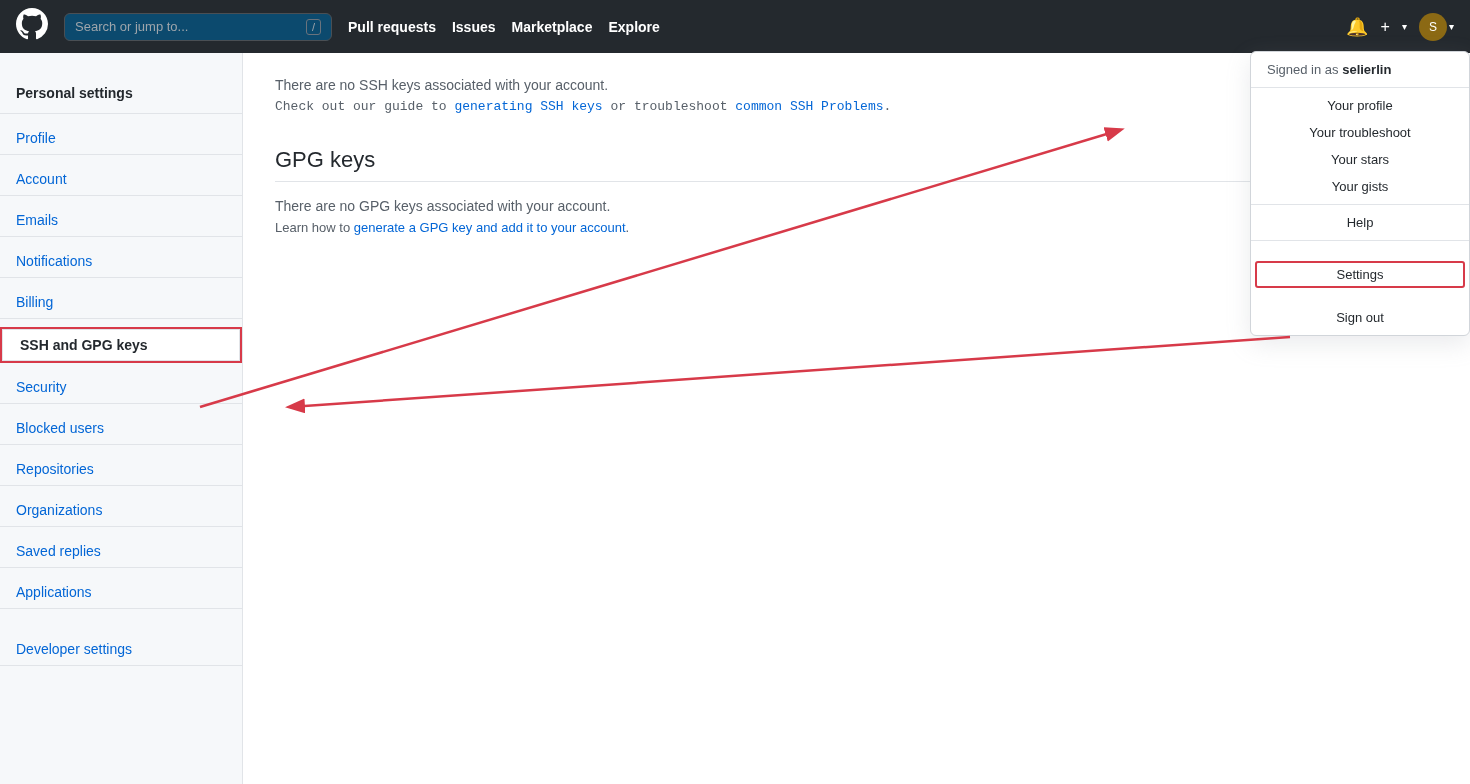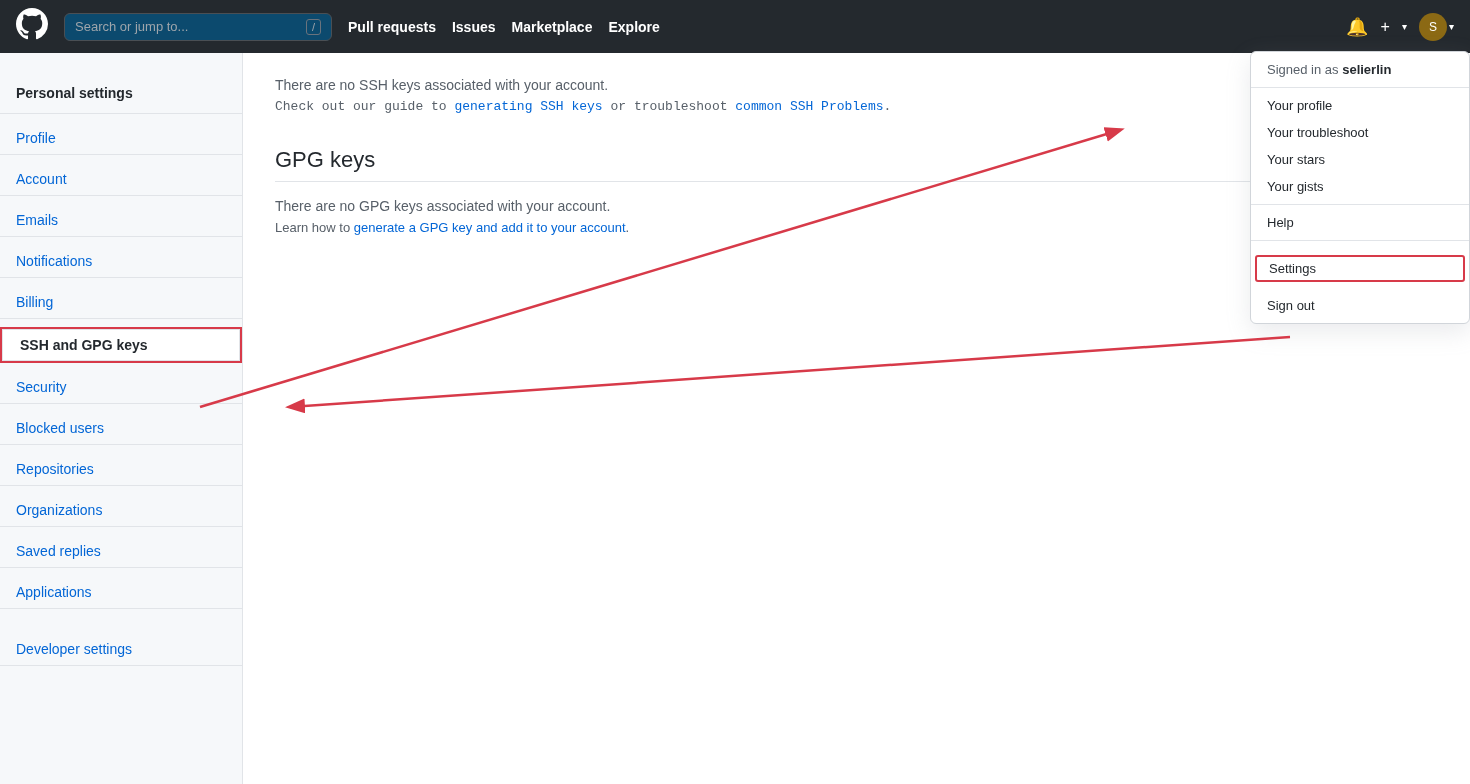--- a/index.html
+++ b/index.html
@@ -64,33 +64,33 @@
       box-shadow: 0 8px 24px rgba(149,157,165,.2);
       z-index: 999;
     }
     .dropdown-header {
       padding: 10px 16px;
       font-size: 13px;
       color: #586069;
       border-bottom: 1px solid #e1e4e8;
     }
     .dropdown-header strong { color: #24292e; font-weight: 600; }
-    .dropdown-section { border-bottom: 1px solid #e1e4e8; padding: 4px 0; }
+    .dropdown-section { border-bottom: 1px solid #e1e4e8; padding: 4px 0; text-align: center; }
     .dropdown-section:last-child { border-bottom: none; }
     .dropdown-item {
       display: block;
       padding: 6px 16px;
       color: #24292e;
       text-decoration: none;
       font-size: 13px;
       cursor: pointer;
     }
     .dropdown-item.highlighted {
       border: 2px solid #d73a49;
-      margin: 10px 4px;
+      margin: 16px 4px;
       padding: 4px 12px;
       border-radius: 3px;
     }
 
     
     .page-layout {
       display: flex;
       min-height: calc(100vh - 53px);
       background: white;
     }

